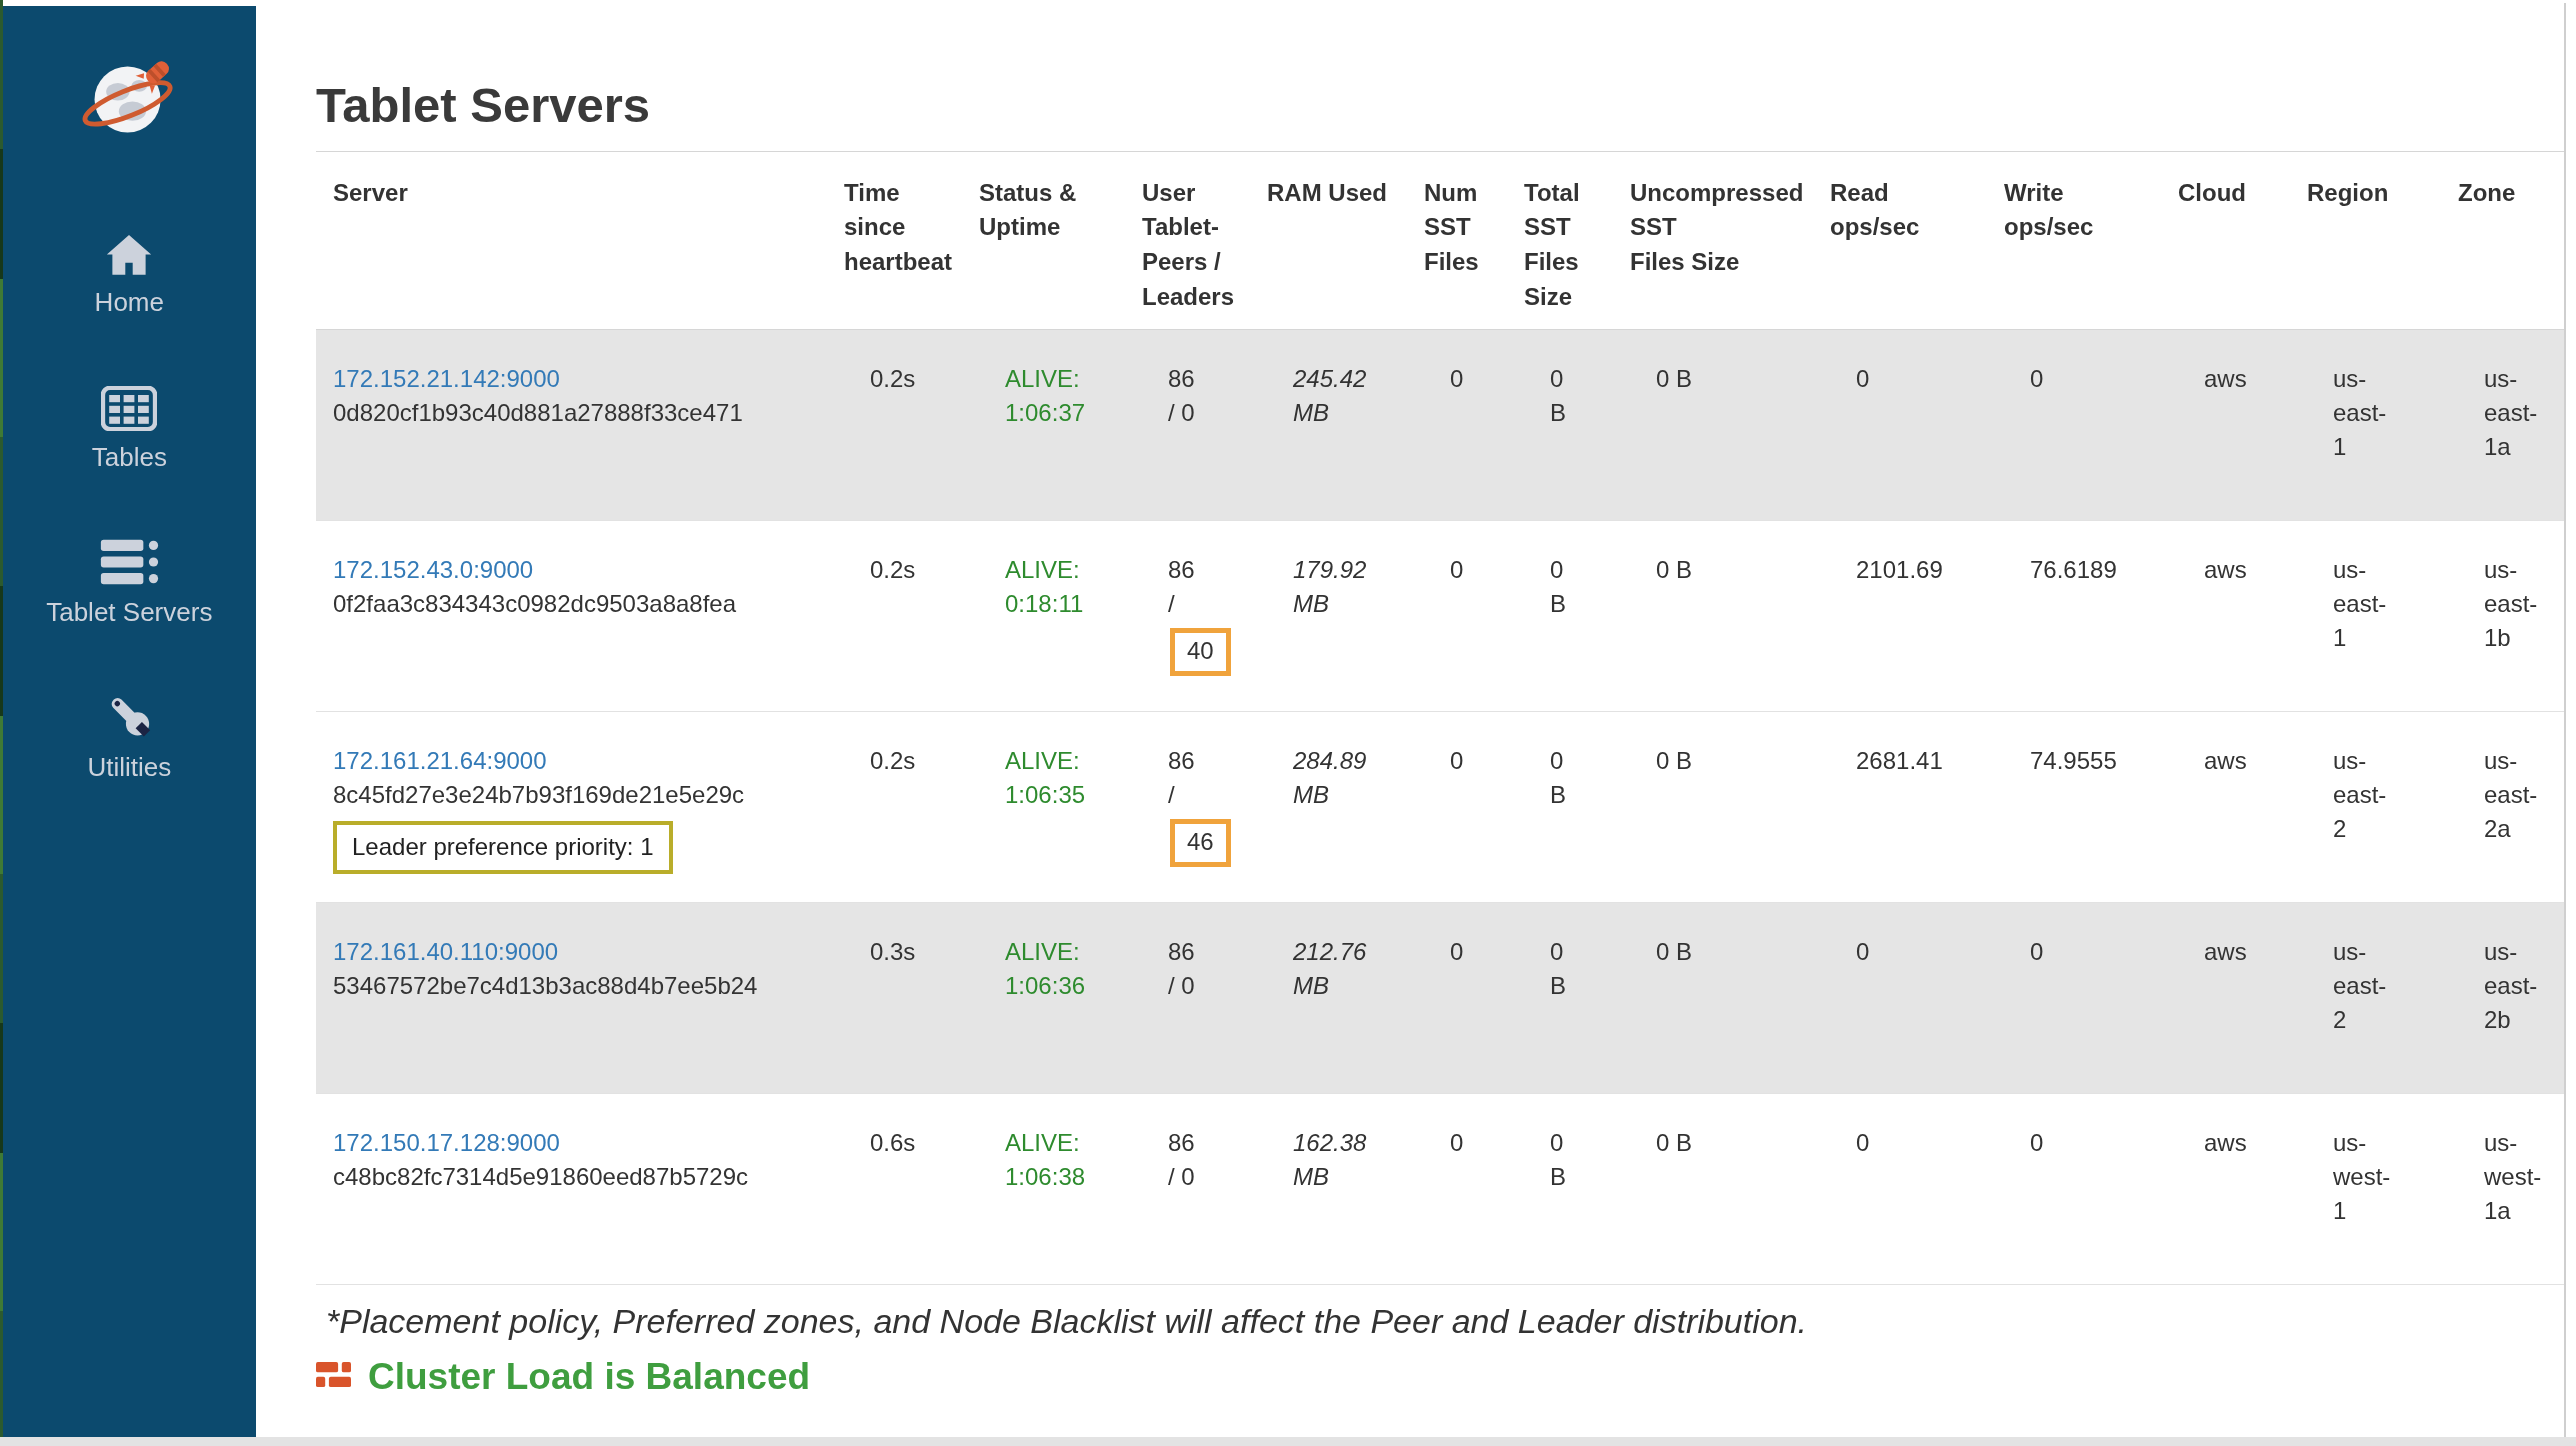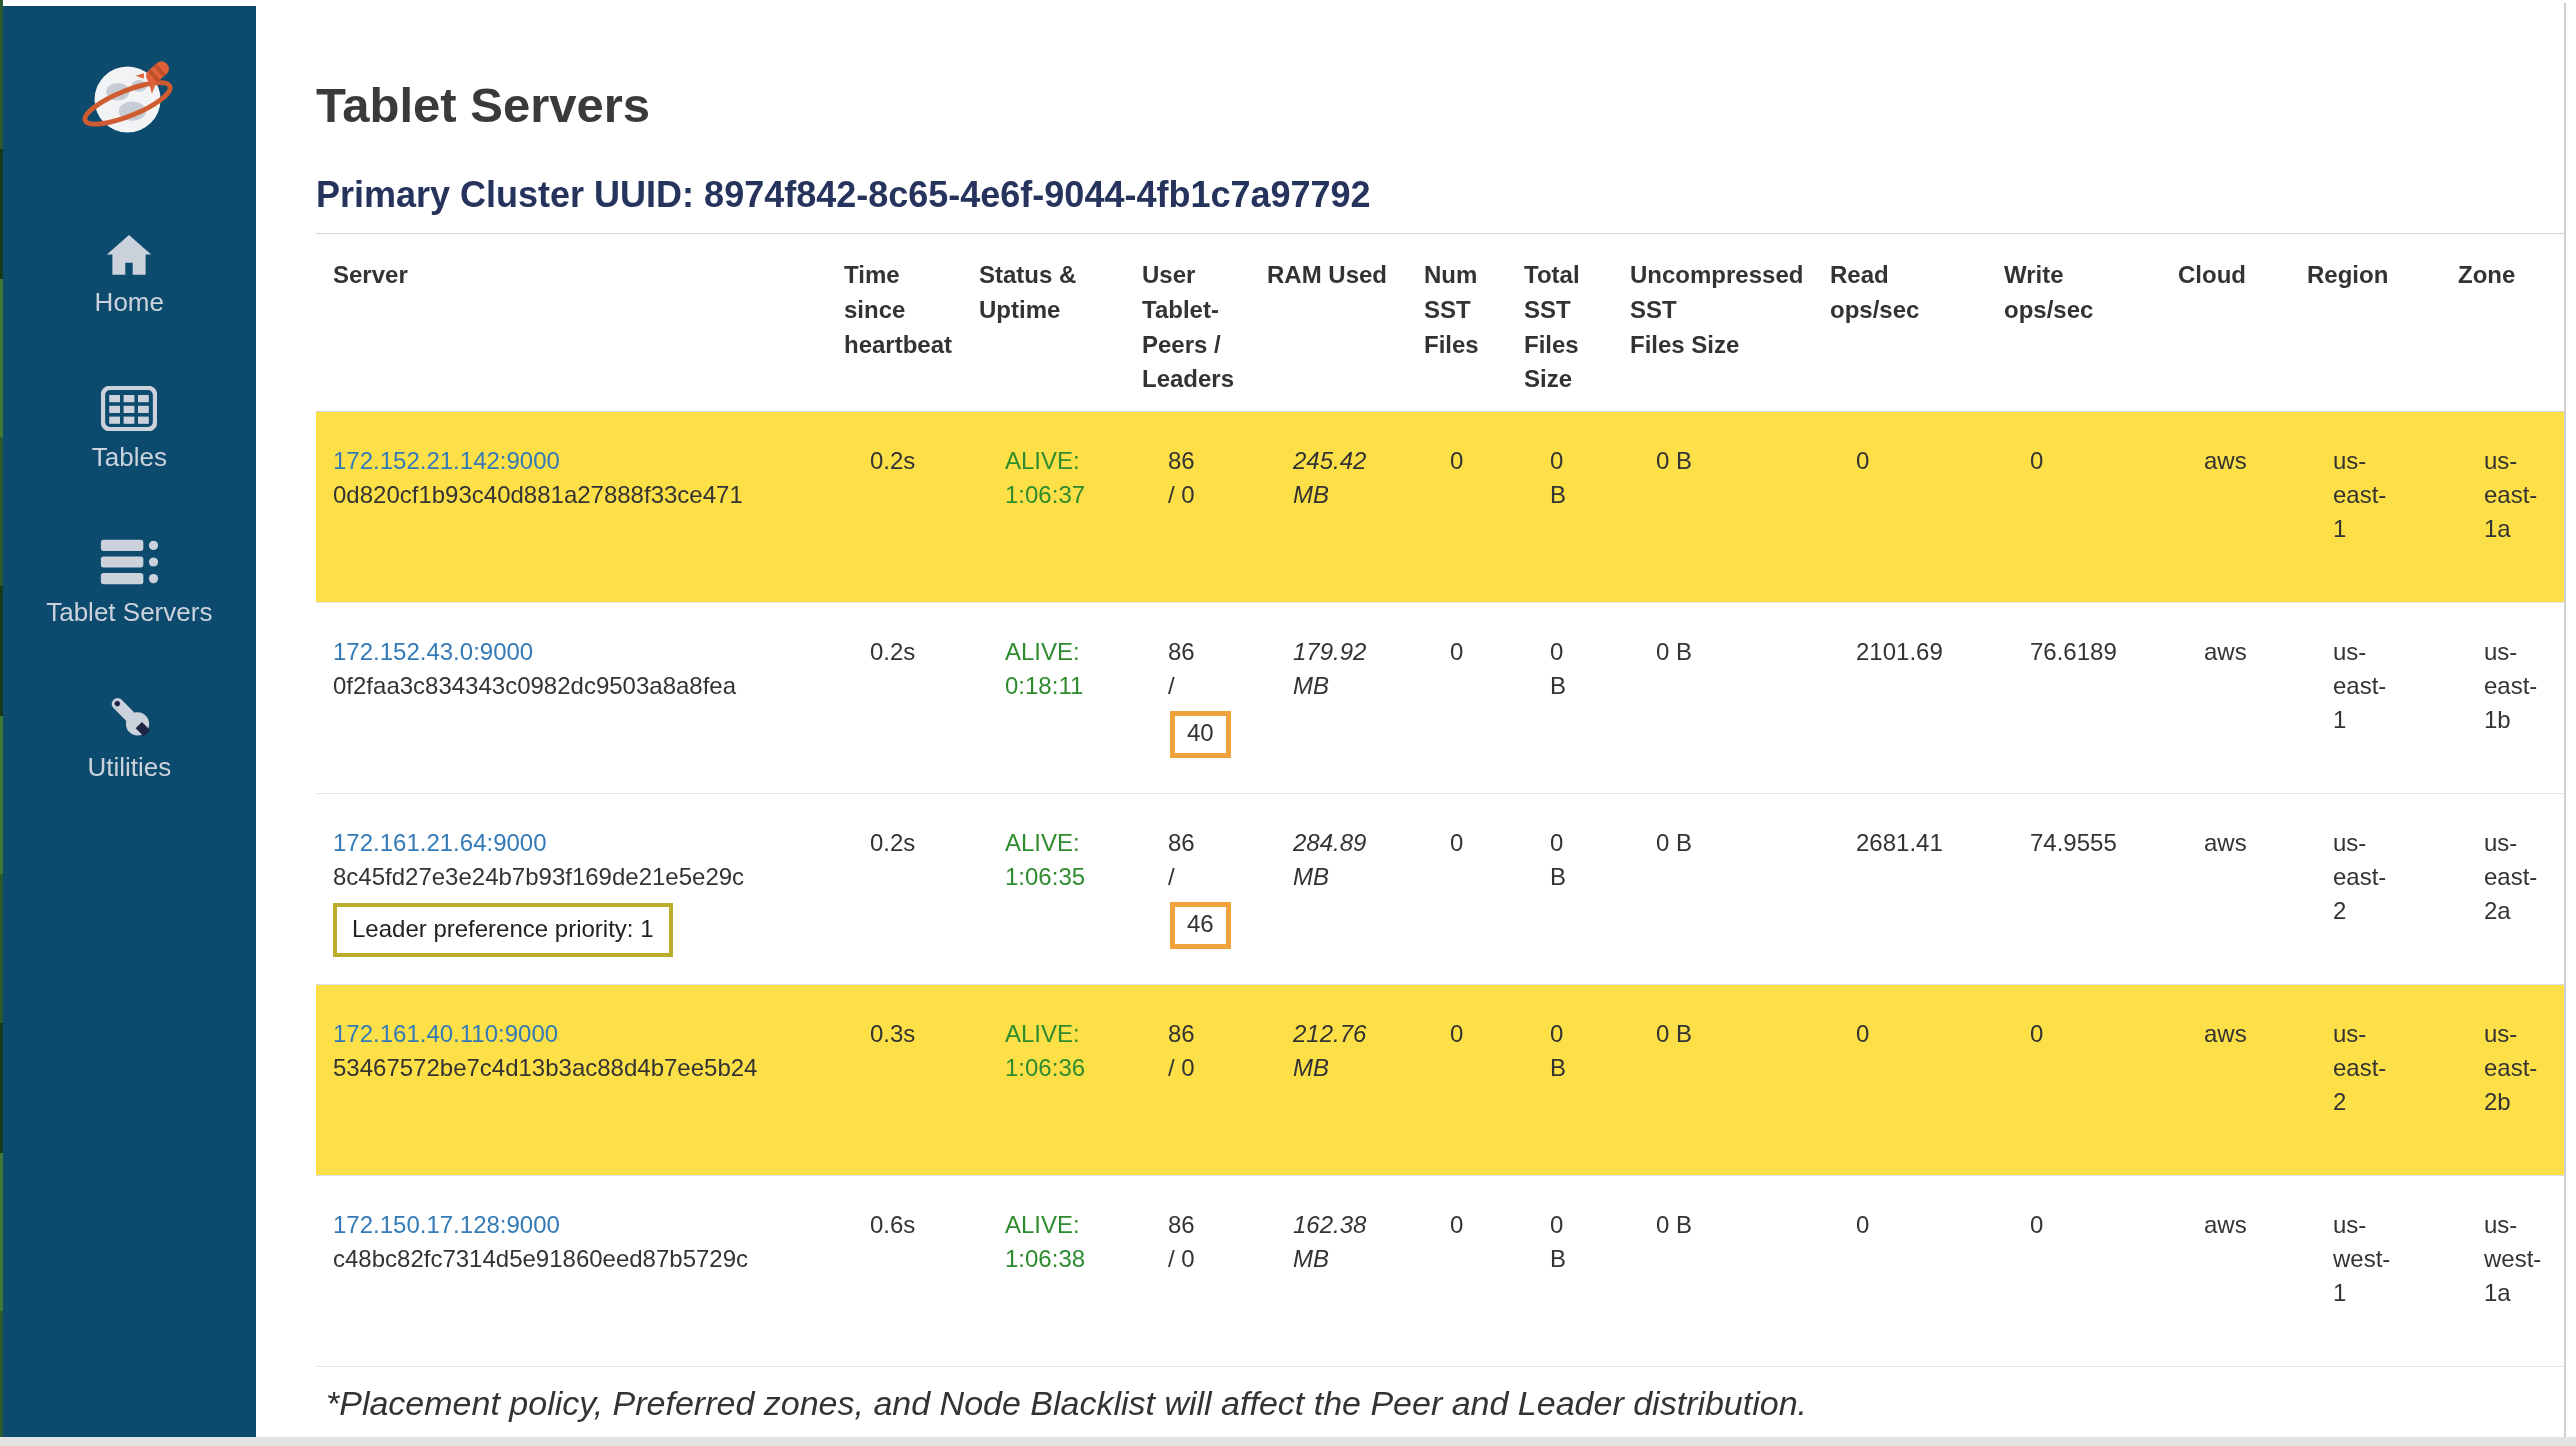--- a/index.html
+++ b/index.html
@@ -32,21 +32,21 @@
     padding:24px 15px 0 0;height:178px;box-sizing:border-box;
     border-bottom:0.9px solid #d6d6d6;white-space:pre-line;line-height:1.45;
   }
   thead th:first-child{padding-left:17px;}
   tbody td{
     vertical-align:top;font-size:24px;color:#333;line-height:1.42;
     padding:32px 0 0 26px;height:191px;box-sizing:border-box;border-top:0.9px solid #e2e2e2;
   }
   tbody tr:first-child td{border-top:none;}
   tbody td:first-child{padding-left:17px;}
-  tbody tr.shaded{background:#fde047;}
+  tbody tr.shaded{background:#e5e5e5;}
   a.srv-link{color:#337ab7;text-decoration:none;}
   .srv-uuid{color:#333;}
   .note-box{display:inline-block;border:4.7px solid #b9ad2a;padding:4.7px 15px 6.5px;margin-top:9.3px;color:#222;background:#fff;}
   .status-green{color:#2e8b2e;}
   .leader-box{display:inline-block;border:5.6px solid #f0a33c;padding:0.9px 12px 2.8px;margin-top:7.4px;margin-left:1.9px;background:#fff;}
   .w-ram{width:88px;font-style:italic;}
   .w-totsst{width:24px;}
   .w-rz{width:58px;}
   
   .footnote{margin:17px 10px 0;font-size:34px;color:#333;font-style:italic;}
@@ -129,21 +129,20 @@
           </g>
         </svg>
       </span>
       <span class="nav-label">Utilities</span>
     </div>
   </div>
 </div>
 
 <div class="main">
   <h1 class="page-title">Tablet Servers</h1>
-  <h2 class="cluster-heading">Primary Cluster UUID: 8974f842-8c65-4e6f-9044-4fb1c7a97792</h2>
 
   <table class="tservers">
     <colgroup>
       <col style="width:528px">
         <col style="width:135px">
         <col style="width:163px">
         <col style="width:125px">
       <col style="width:157px">
         <col style="width:100px">
         <col style="width:106px">

